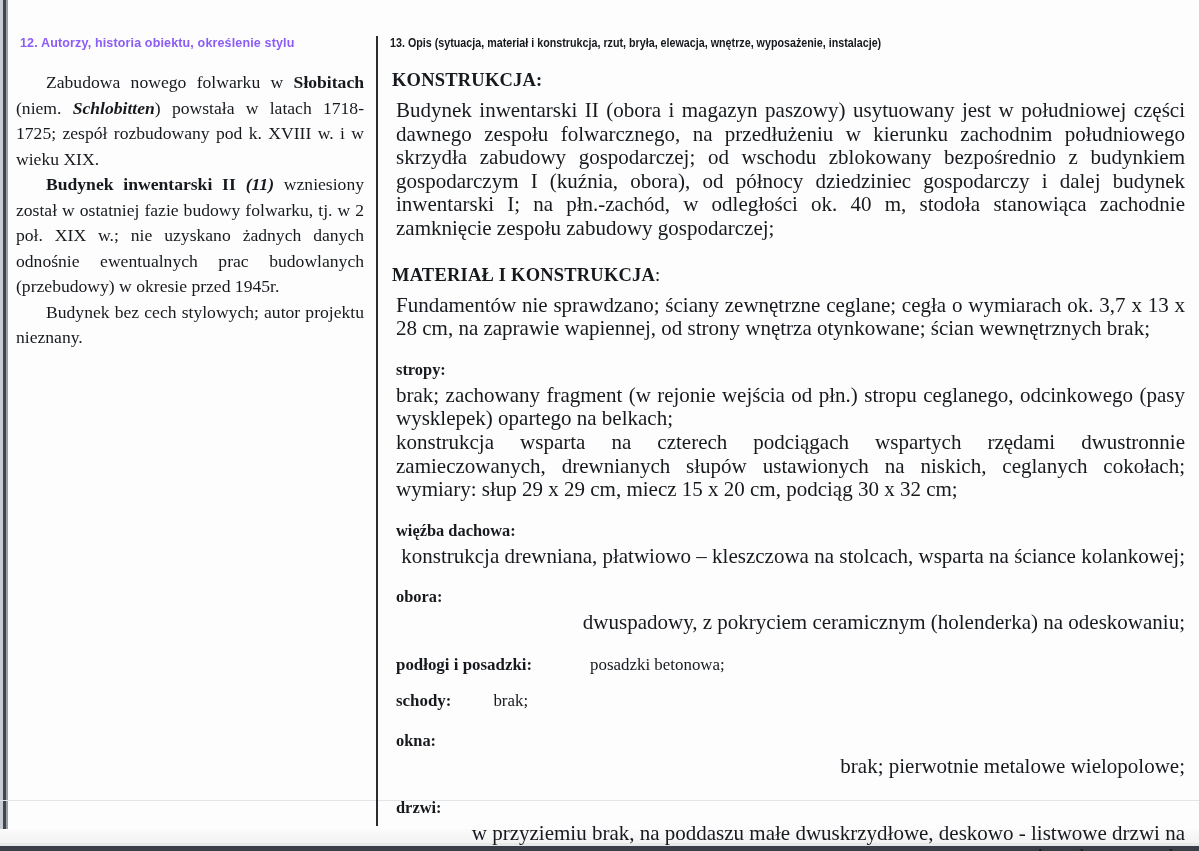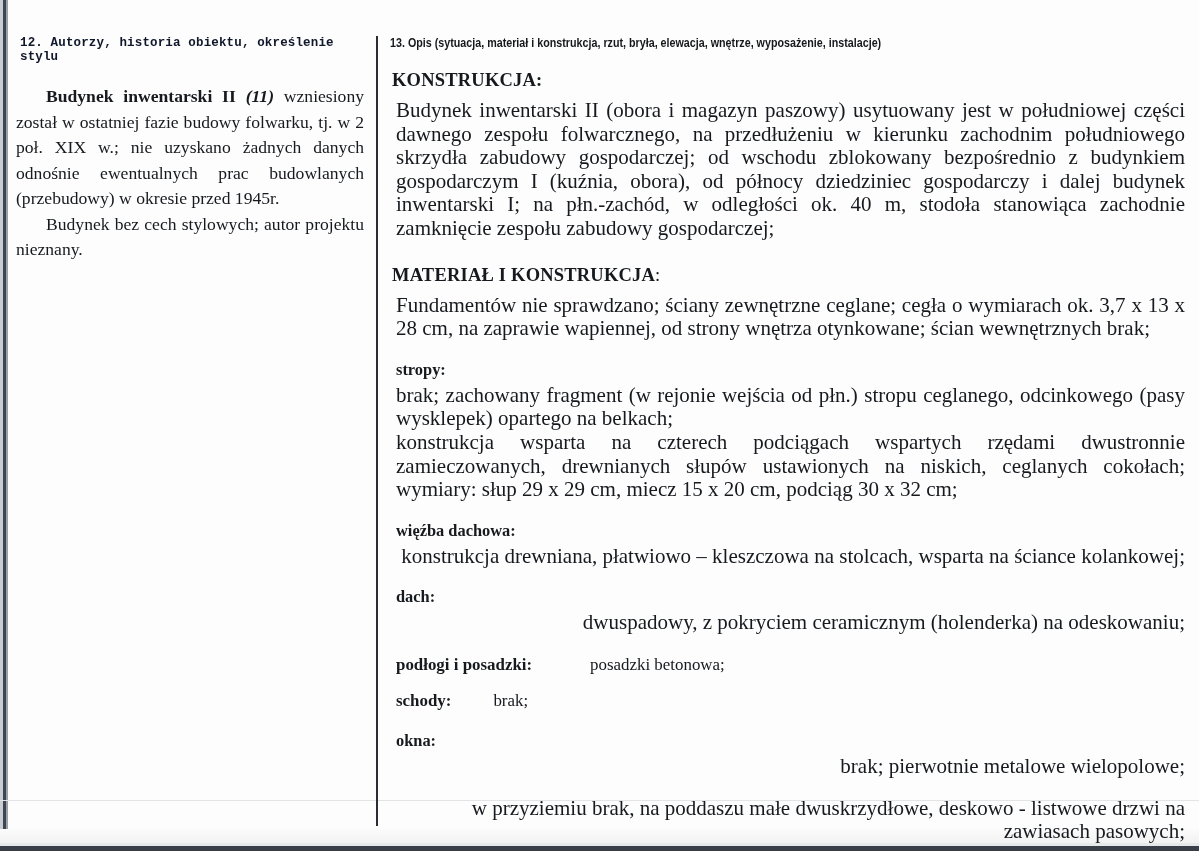--- a/index.html
+++ b/index.html
@@ -85,25 +85,25 @@
     width: 348px;
   }
   .col-right {
     position: absolute;
     left: 390px;
     top: 36px;
     width: 795px;
   }
 
   .field-header {
-    font-family: Liberation Mono, monospace;
+    font-family: Liberation Sans, sans-serif;
     font-weight: bold;
     font-size: 12.5px;
     letter-spacing: 0.15px;
-    color: #0f172a;
+    color: #8b5cf6;
     margin: 0 0 0 4px;
   }
   .field-header-right {
     font-family: "Liberation Sans Narrow", "Liberation Sans", sans-serif;
     font-weight: bold;
     font-size: 12.2px;
     transform: scaleX(0.88);
     transform-origin: left center;
     color: #15181c;
     margin: 0;
@@ -196,20 +196,21 @@
   <div class="scan-bottom-band"></div>
   <div class="scan-bottom-soft"></div>
   <div class="scan-bottom-dark"></div>
 
   <div class="col-divider"></div>
 
   <div class="col-left">
     <div class="field-header">12. Autorzy, historia obiektu, określenie stylu</div>
 
     <div class="left-body">
+      <p><span>Zabudowa nowego folwarku w </span><b class="strong">Słobitach</b><span> (niem. </span><i class="ital">Schlobitten</i><span>) powstała w latach 1718-1725; zespół rozbudowany pod k. XVIII w. i w wieku XIX.</span></p>
 
       <p class="p-second"><b class="strong">Budynek inwentarski  II </b><i class="ital">(11)</i><span> wzniesiony został w ostatniej fazie budowy folwarku, tj. w 2 poł. XIX w.; nie uzyskano żadnych danych odnośnie ewentualnych prac budowlanych (przebudowy) w okresie przed 1945r.</span></p>
 
       <p>Budynek bez cech stylowych; autor projektu nieznany.</p>
     </div>
   </div>
 
   <div class="col-right">
     <div class="field-header-right">13. Opis (sytuacja, materiał i konstrukcja, rzut, bryła, elewacja, wnętrze, wyposażenie, instalacje)</div>
 
@@ -229,38 +230,39 @@
       <div class="para">brak;  zachowany fragment (w rejonie wejścia od płn.) stropu ceglanego, odcinkowego (pasy wysklepek) opartego na belkach;</div>
       <div class="para">konstrukcja wsparta na czterech podciągach wspartych rzędami dwustronnie zamieczowanych, drewnianych słupów ustawionych na niskich, ceglanych cokołach; wymiary: słup 29 x 29 cm, miecz 15 x 20 cm, podciąg 30 x 32 cm;</div>
 
       <div class="gap-m"></div>
 
       <div class="sub-title">więźba dachowa:</div>
       <div class="para nojust">konstrukcja drewniana, płatwiowo – kleszczowa na stolcach, wsparta na ściance kolankowej;</div>
 
       <div class="gap-m"></div>
 
-      <div class="sub-title">dach:</div>
+      <div class="sub-title">obora:</div>
       <div class="para nojust">dwuspadowy, z pokryciem ceramicznym (holenderka) na odeskowaniu;</div>
 
       <div class="gap-m"></div>
 
       <div class="inline-row"><span class="lbl">podłogi i posadzki:</span><span class="spacer-podlogi"></span><span class="val">posadzki betonowa;</span></div>
 
       <div class="gap-s"></div>
 
       <div class="inline-row"><span class="lbl">schody:</span><span class="spacer-schody"></span><span class="val">brak;</span></div>
 
       <div class="gap-m"></div>
 
       <div class="sub-title">okna:</div>
       <div class="para nojust">brak;  pierwotnie metalowe wielopolowe;</div>
 
       <div class="gap-m"></div>
 
+      <div class="sub-title">drzwi:</div>
       <div class="para nojust">w przyziemiu brak, na poddaszu małe dwuskrzydłowe, deskowo - listwowe drzwi na zawiasach pasowych;</div>
 
       <div class="gap-s"></div>
 
       <div class="sec-title">PLAN:</div>
       <div class="para">Budynek wzniesiony na planie mocno wydłużonego prostokąta; od wsch. zblokowany z oborą; układ pomieszczeń – wnętrze obecnie jednoprzestrzenne;</div>
 
     </div>
   </div>
 

